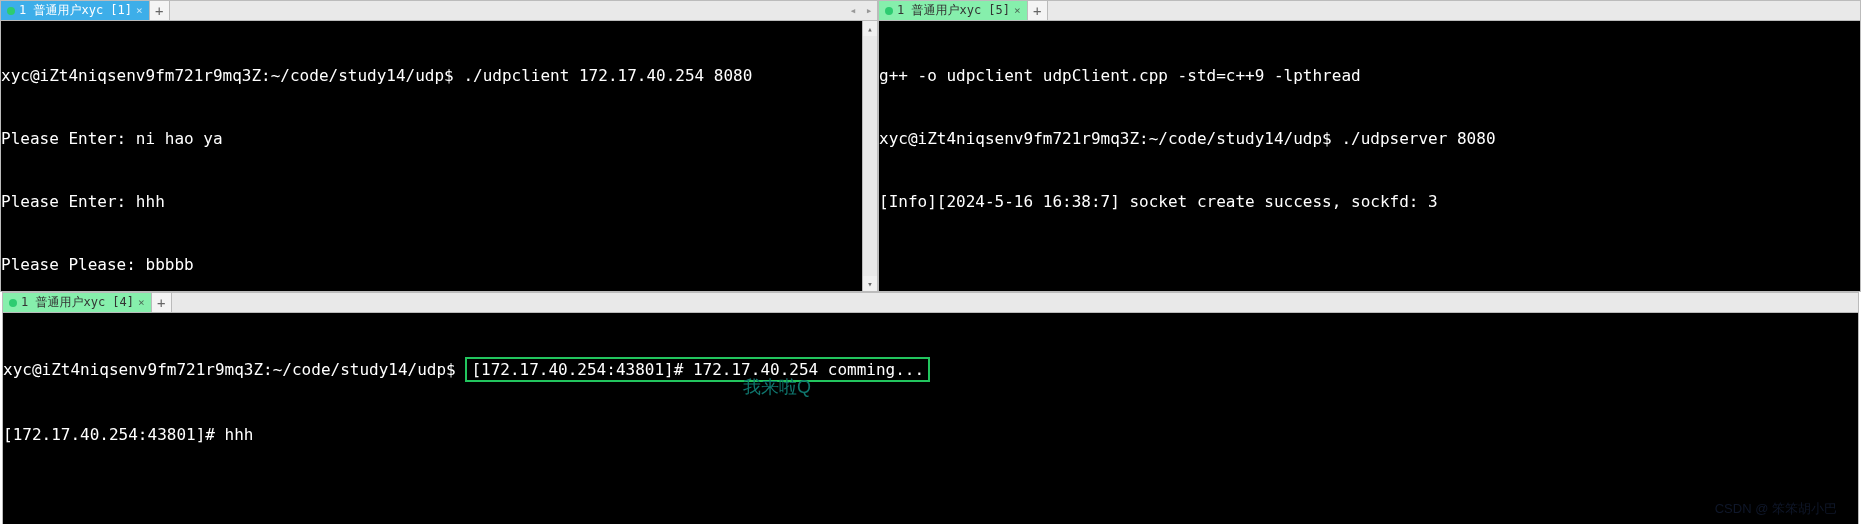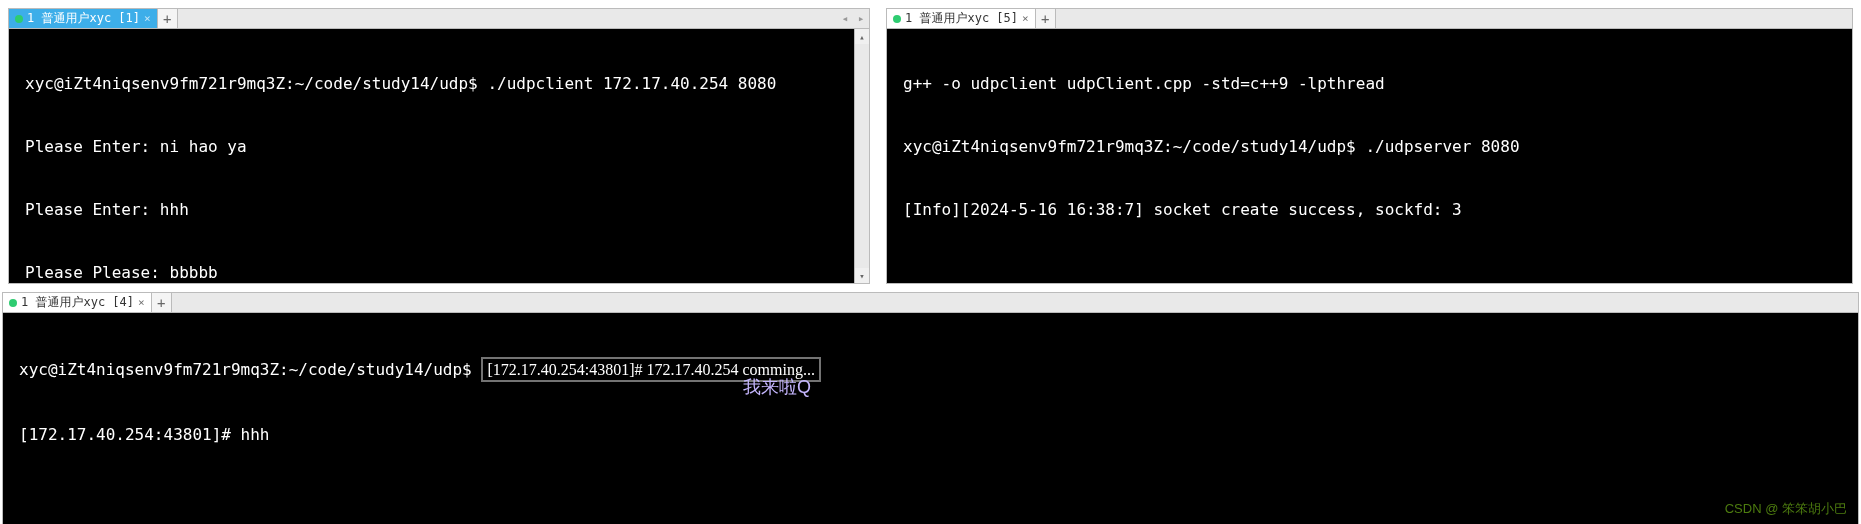--- a/index.html
+++ b/index.html
@@ -26,21 +26,21 @@
   .tabbar {
     height: 20px; background: #e9e9e9;
     display: flex; align-items: stretch;
     border-bottom: 1px solid #bbb;
     position: relative;
   }
   .tab {
     display: flex; align-items: center; gap: 4px;
     padding: 0 6px;
     font-size: 12px;
-    background: #ffffff;
+    background: #86efac;
     border-right: 1px solid #bbb;
     color: #333;
   }
   .tab.active { background: #3daee9; color: #fff; }
   .tab .dot { width: 8px; height: 8px; border-radius: 50%; background: #2ecc71; }
   .tab .close { font-size: 11px; opacity: .7; }
   .newtab {
     width: 20px; display: flex; align-items: center; justify-content: center;
     border-right: 1px solid #bbb; color: #666; font-size: 14px;
     background: #f4f4f4;
@@ -48,61 +48,60 @@
   .tabbar .scroll-btn {
     width: 16px; display: flex; align-items: center; justify-content: center;
     color: #999; font-size: 11px;
   }
   .tabbar .spacer { flex: 1; }
 
   .term {
     flex: 1;
     background: #000;
     color: #fff;
-    padding: 2px 16px;
+    padding: 2px 0;
     font-size: 16px;
     line-height: 21px;
     white-space: pre;
     overflow: hidden;
     position: relative;
     font-family: "DejaVu Sans Mono","Consolas",monospace;
   }
   .term .line { white-space: pre; }
   .prompt { color: #fff; }
   .scrollbar {
     position: absolute; right: 0; top: 20px; bottom: 0; width: 15px;
     background: #e9e9e9; border-left: 1px solid #bbb;
     display: flex; flex-direction: column; align-items: center;
   }
   .scrollbar .btn { width: 100%; height: 15px; background: #f0f0f0;
     display: flex; align-items: center; justify-content: center;
     font-size: 9px; color: #666; }
   .scrollbar .track { flex: 1; background: #e0e0e0; }
 
   .redbox {
-    border: 2px solid #737373;
+    border: 2px solid #22c55e;
     padding: 0 4px;
     display: inline-block;
-    font-family: Liberation Serif, serif;
   }
   .anno {
     position: absolute;
-    color: #c4b5fd;
+    color: #0f766e;
     font-family: "Microsoft YaHei","SimSun",sans-serif;
     font-size: 18px;
   }
   .watermark {
     position: absolute;
-    right: 14px; bottom: 6px;
-    color: #4d7c0f;
+    right: 24px; bottom: 6px;
+    color: #0f172a;
     font-size: 13px;
     font-family: "Microsoft YaHei","SimSun",sans-serif;
   }
   .pane-top-left .term, .pane-bottom .term { padding-right: 0; }
-  .pane-top-left, .pane-top-right { margin: 8px; }
+  .pane-top-left, .pane-top-right { margin: 0; }
   .pane-bottom { margin: 0 2px 2px 2px; }
 </style>
 </head>
 <body>
 
 <div class="layout">
 
   <div class="pane pane-top-left">
     <div class="tabbar">
       <div class="tab active">

